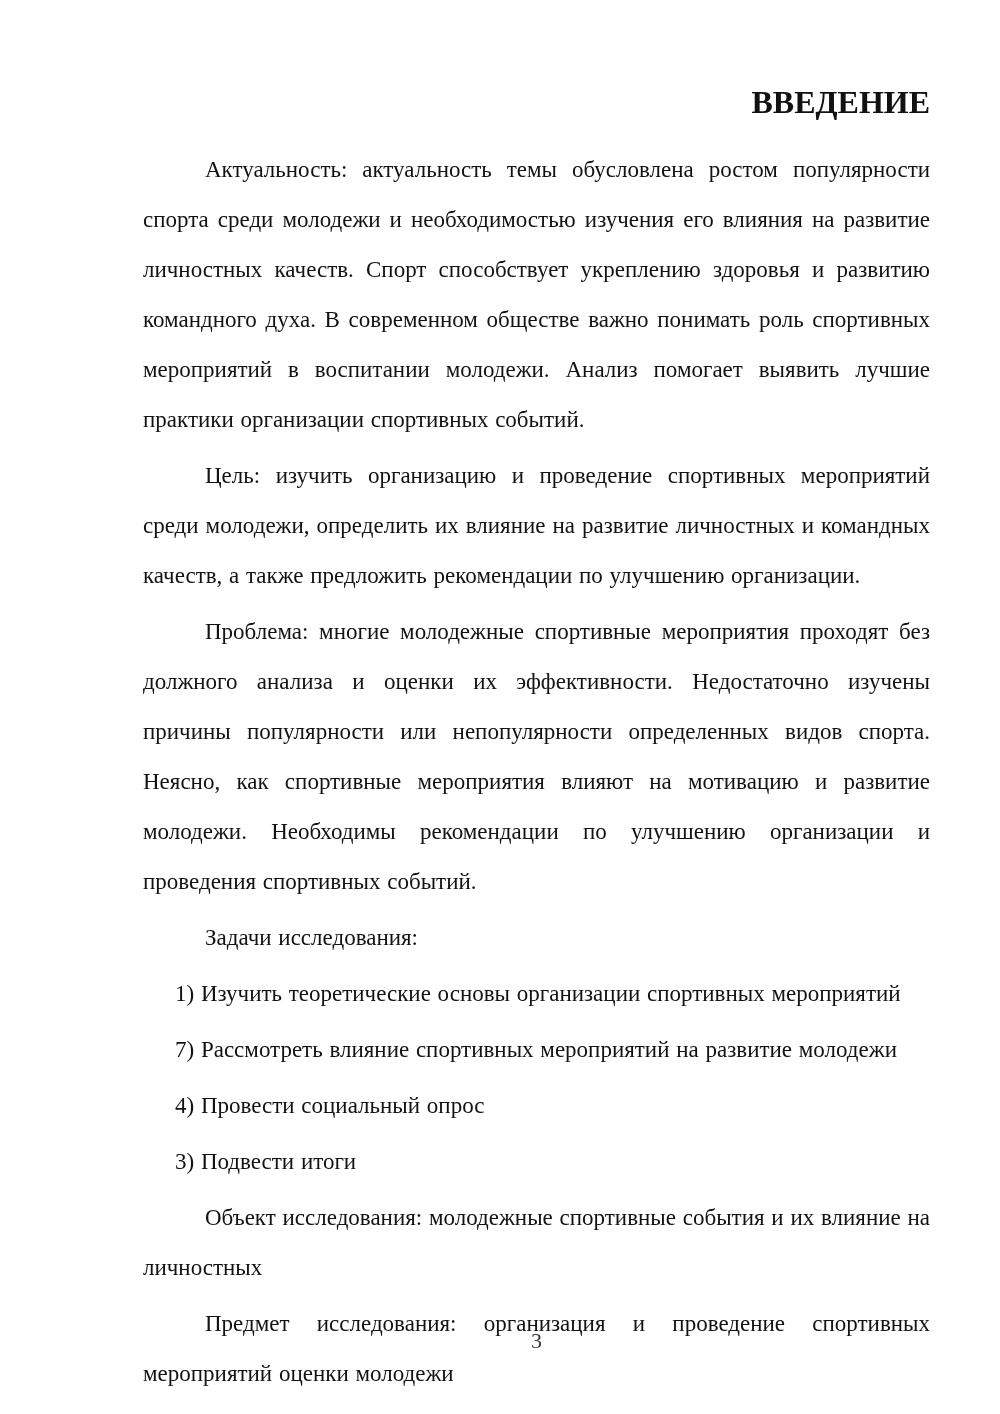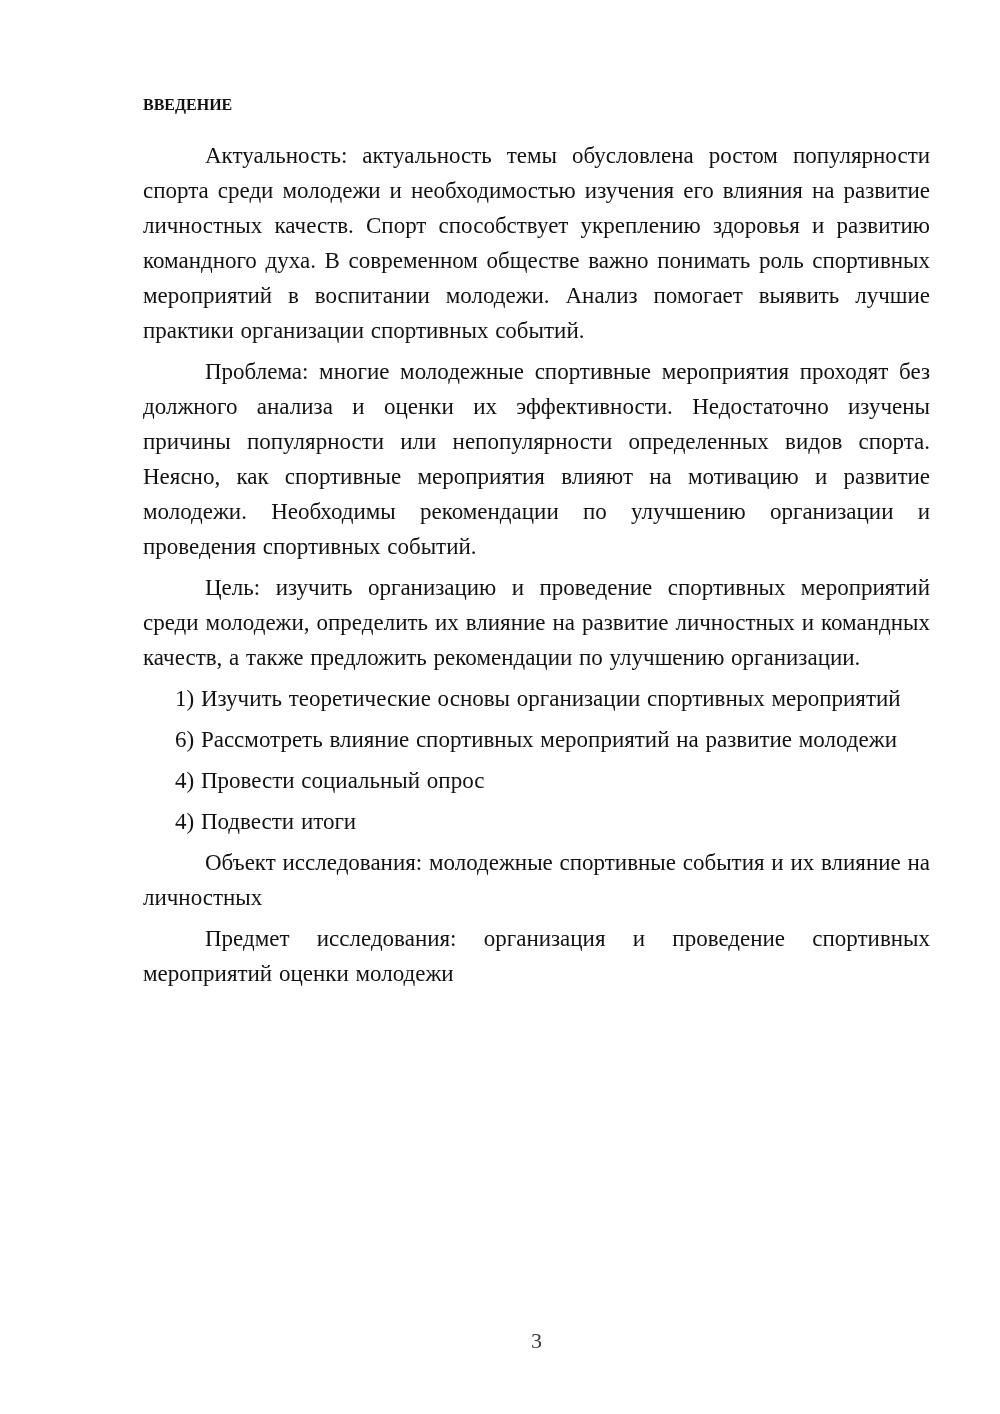--- a/index.html
+++ b/index.html
@@ -17,29 +17,29 @@
     overflow: hidden;
     box-sizing: border-box;
   }
   .content {
     position: absolute;
     left: 143px;
     top: 84px;
     width: 787px;
   }
   .doc-title {
-    font-size: 16px;
+    font-size: 32px;
     font-weight: bold;
-    text-align: left;
-    margin: 12px 0 24px 0;
+    text-align: right;
+    margin: 0 0 24px 0;
     color: #111111;
   }
   .content p {
     font-size: 23px;
-    line-height: 35px;
+    line-height: 50px;
     text-align: justify;
     margin: 0 0 6px 0;
     word-spacing: 1px;
   }
   p.body-para {
     text-indent: 62px;
   }
   p.list-para {
     text-indent: 32px;
   }
@@ -55,33 +55,34 @@
 </style>
 </head>
 <body>
 
 <div class="page">
   <div class="content">
     <h1 class="doc-title">ВВЕДЕНИЕ</h1>
 
     <p class="body-para">Актуальность: актуальность темы обусловлена ростом популярности спорта среди молодежи и необходимостью изучения его влияния на развитие личностных качеств. Спорт способствует укреплению здоровья и развитию командного духа. В современном обществе важно понимать роль спортивных мероприятий в воспитании молодежи. Анализ помогает выявить лучшие практики организации спортивных событий.</p>
 
+    <p class="body-para">Цель: изучить организацию и проведение спортивных мероприятий среди молодежи, определить их влияние на развитие личностных и командных качеств, а также предложить рекомендации по улучшению организации.</p>
+
     <p class="body-para">Проблема: многие молодежные спортивные мероприятия проходят без должного анализа и оценки их эффективности. Недостаточно изучены причины популярности или непопулярности определенных видов спорта. Неясно, как спортивные мероприятия влияют на мотивацию и развитие молодежи. Необходимы рекомендации по улучшению организации и проведения спортивных событий.</p>
 
-    <p class="body-para">Цель: изучить организацию и проведение спортивных мероприятий среди молодежи, определить их влияние на развитие личностных и командных качеств, а также предложить рекомендации по улучшению организации.</p>
-
+    <p class="body-para">Задачи исследования:</p>
 
     <p class="list-para">1) Изучить теоретические основы организации спортивных мероприятий</p>
 
-    <p class="list-para">6) Рассмотреть влияние спортивных мероприятий на развитие молодежи</p>
+    <p class="list-para">7) Рассмотреть влияние спортивных мероприятий на развитие молодежи</p>
 
 
     <p class="list-para">4) Провести социальный опрос</p>
 
-    <p class="list-para">4) Подвести итоги</p>
+    <p class="list-para">3) Подвести итоги</p>
 
     <p class="body-para">Объект исследования: молодежные спортивные события и их влияние на личностных</p>
 
     <p class="body-para">Предмет исследования: организация и проведение спортивных мероприятий оценки молодежи</p>
   </div>
 
   <div class="page-number">3</div>
 </div>
 
 </body></html>

